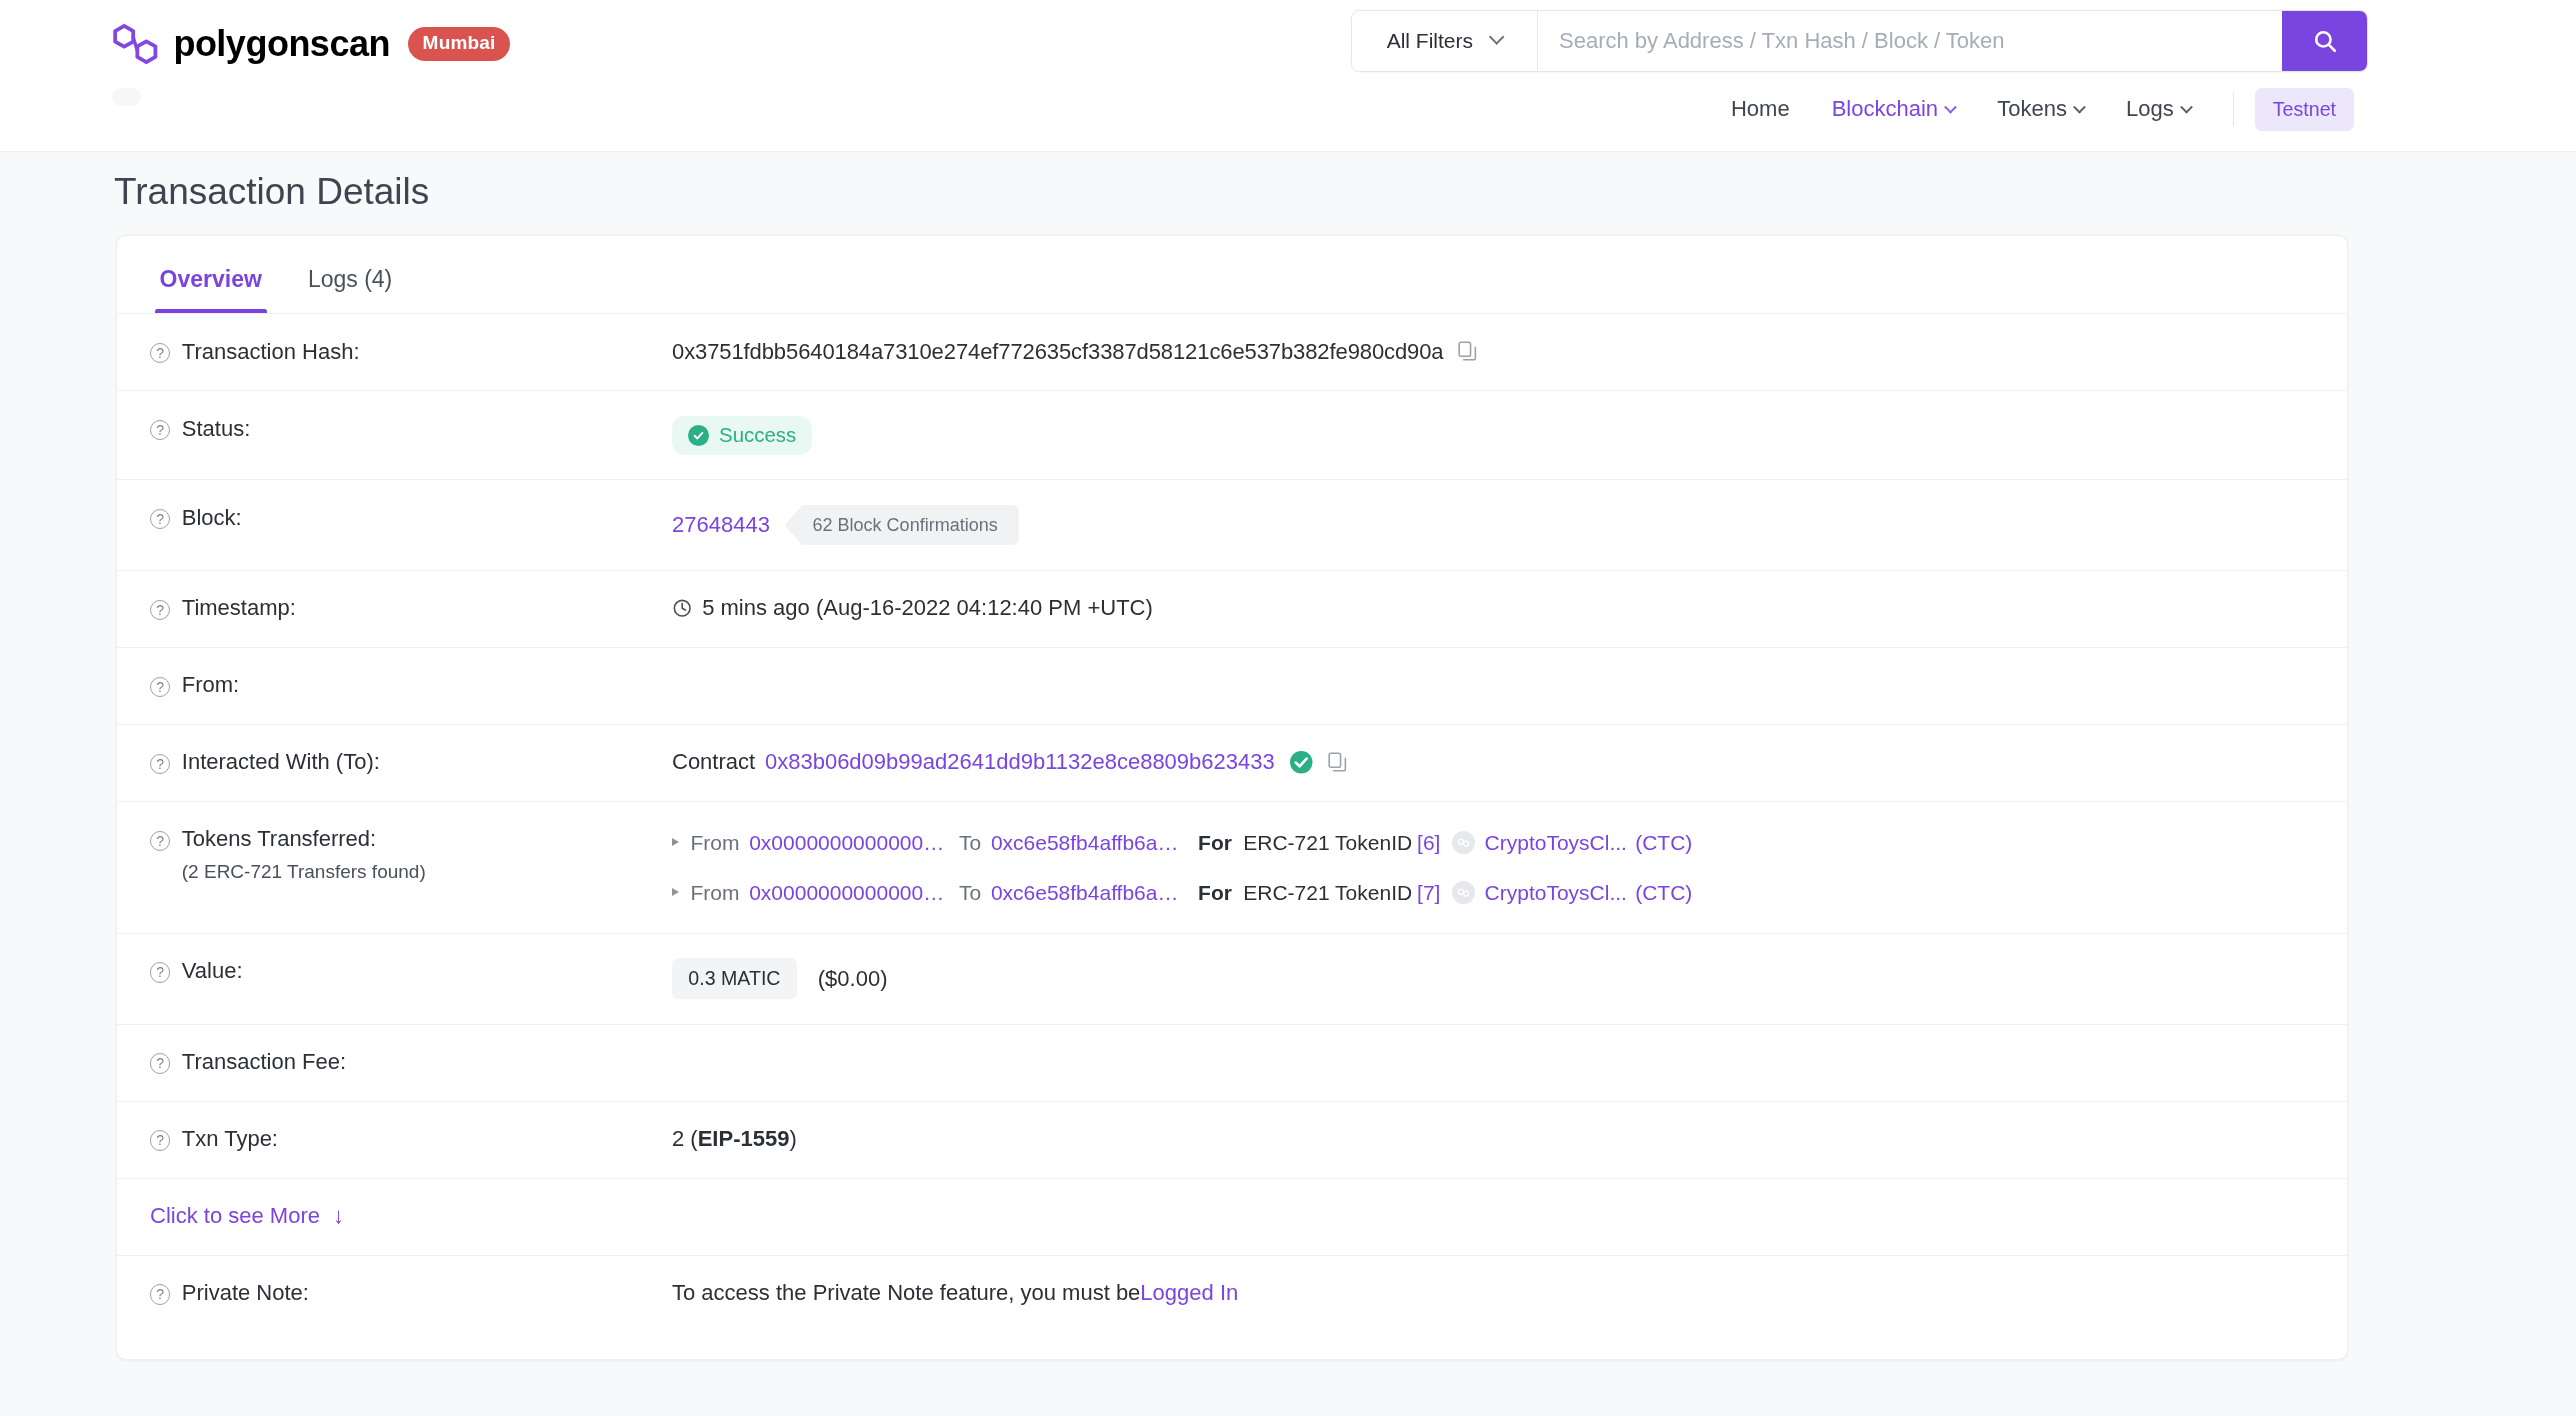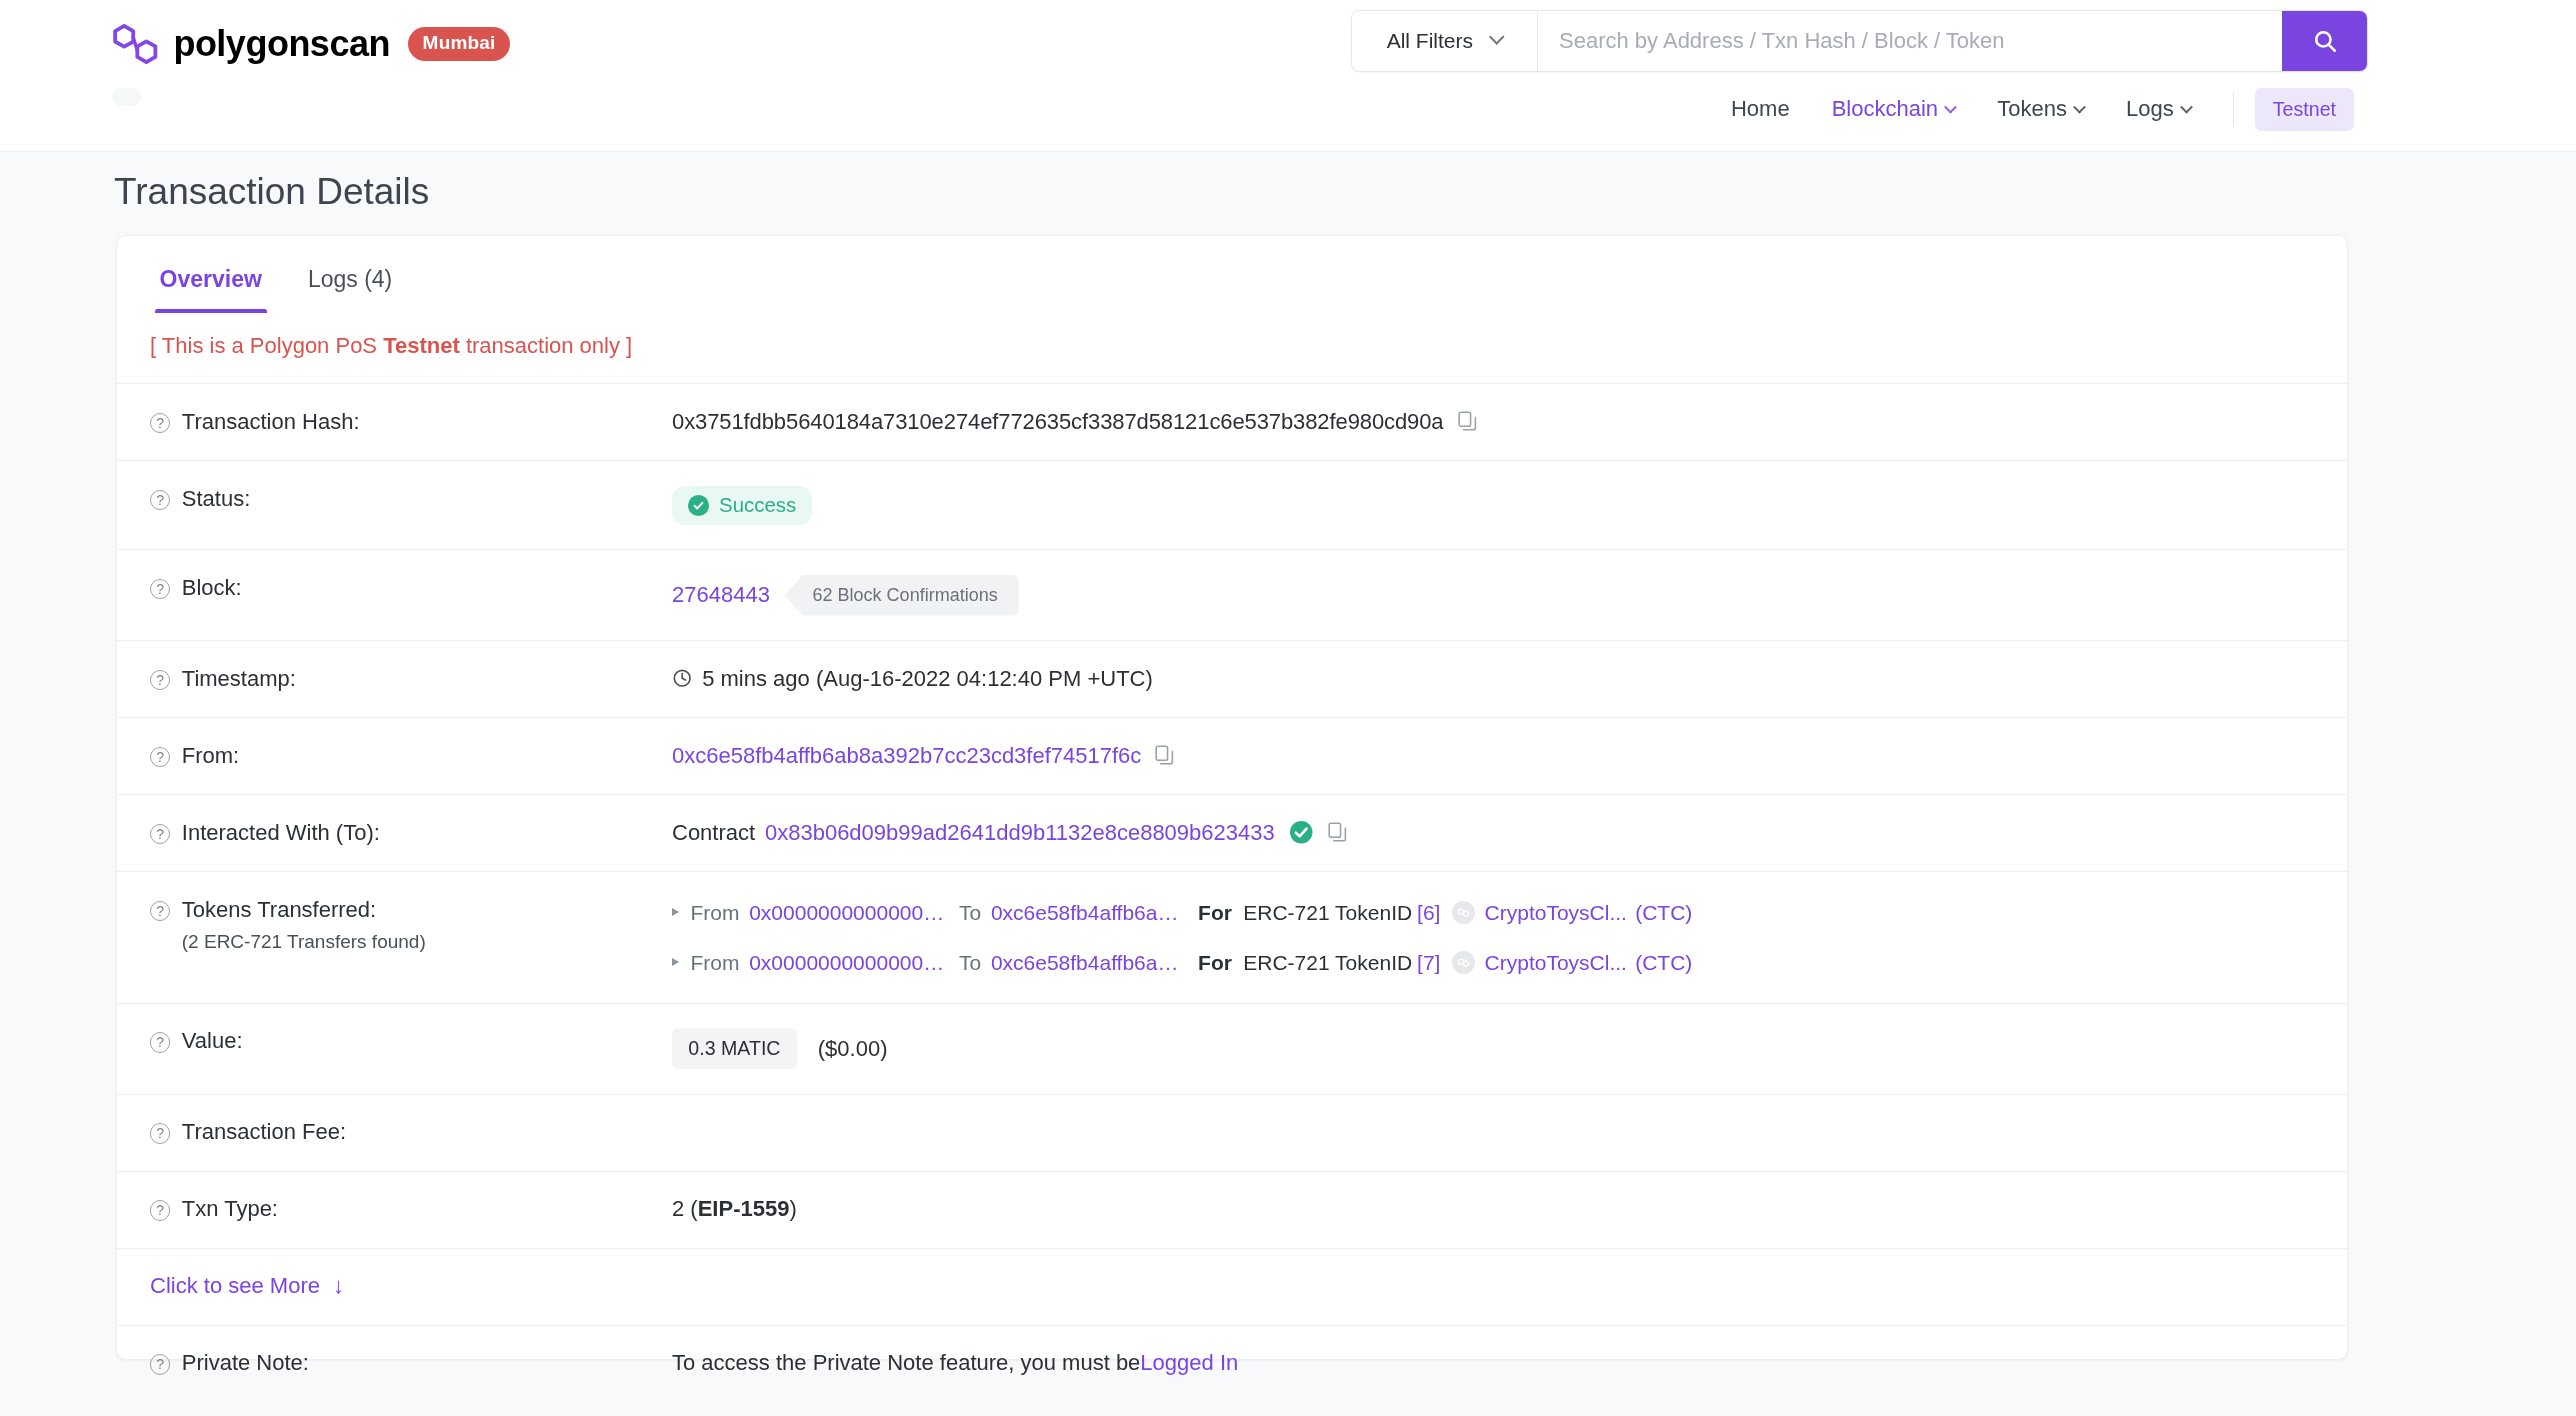--- a/index.html
+++ b/index.html
@@ -241,23 +241,20 @@
 
   <div class="page-title">Transaction Details</div>
 
   <div class="card">
 
     <div class="tabs">
       <div class="tab active">Overview</div>
       <div class="tab">Logs (4)</div>
     </div>
 
-    <div class="notice">
-      <span>[ This is a Polygon PoS </span><b>Testnet</b><span> transaction only ]</span>
-    </div>
 
     <div class="rows">
 
       <div class="row">
         <div class="label">
           <span class="qmark">?</span>
           <span>Transaction Hash:</span>
         </div>
         <div class="value">
           <span class="mono-hash">0x3751fdbb5640184a7310e274ef772635cf3387d58121c6e537b382fe980cd90a</span>
@@ -307,27 +304,20 @@
               <path d="M12 6.6 V12 L15.8 14.2" stroke-linecap="round"></path>
           </svg>
           <span>5 mins ago (Aug-16-2022 04:12:40 PM +UTC)</span>
         </div>
       </div>
 
       <div class="row">
         <div class="label">
           <span class="qmark">?</span>
           <span>From:</span>
-        </div>
-        <div class="value">
-          <span class="link">0xc6e58fb4affb6ab8a392b7cc23cd3fef74517f6c</span>
-          <svg class="copy-icon" viewBox="0 0 24 26" fill="none" stroke="#9aa1ab" stroke-width="1.8">
-            <rect x="2.5" y="2.5" width="13" height="16" rx="2"></rect>
-              <path d="M7 22.5 h12 a2 2 0 0 0 2-2 V7.5"></path>
-          </svg>
         </div>
       </div>
 
       <div class="row">
         <div class="label">
           <span class="qmark">?</span>
           <span>Interacted With (To):</span>
         </div>
         <div class="value">
           <span>Contract</span>

